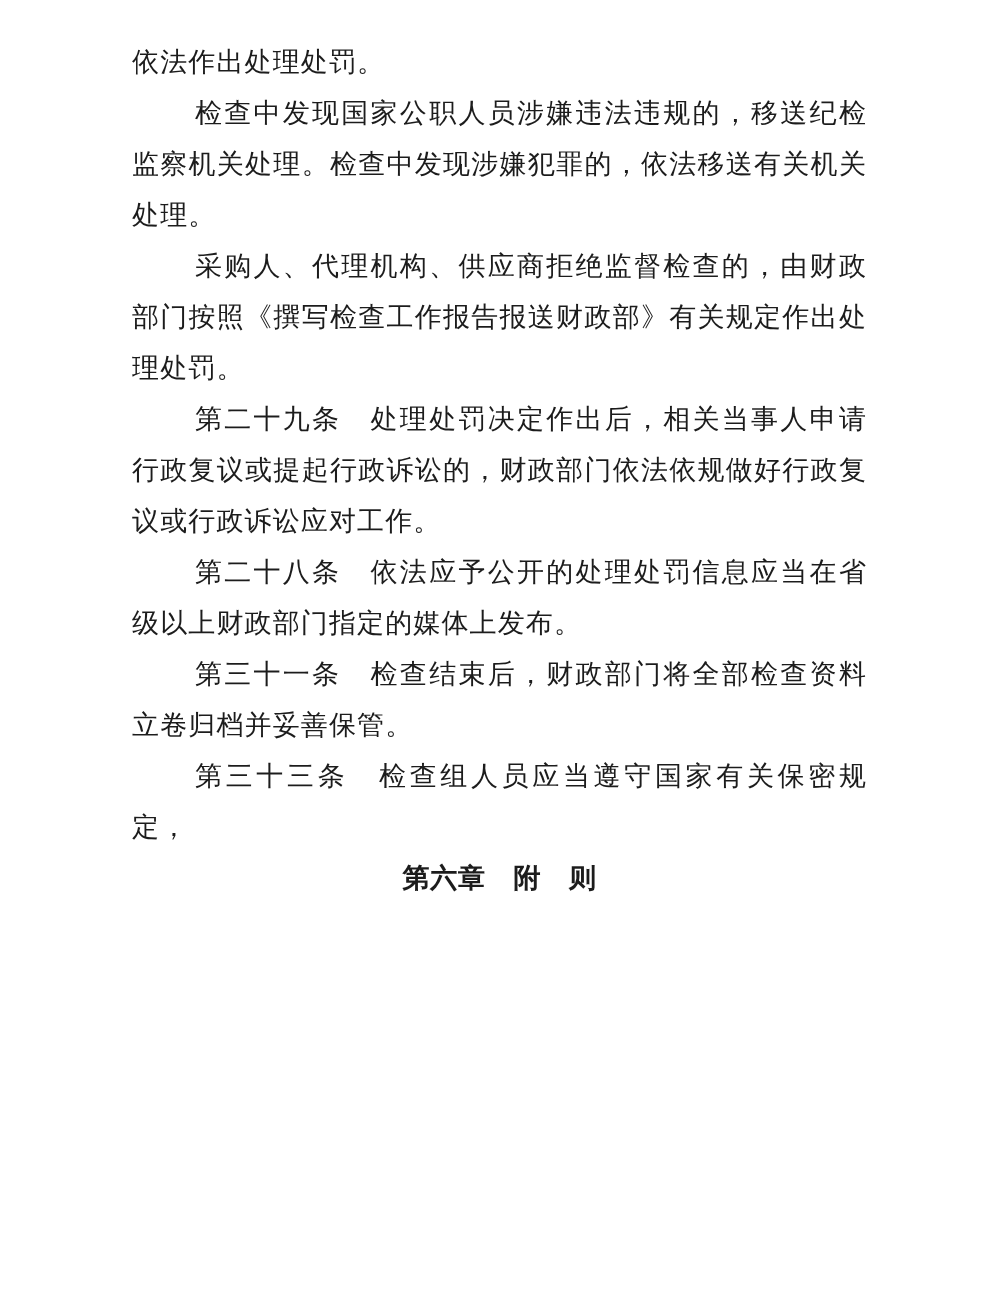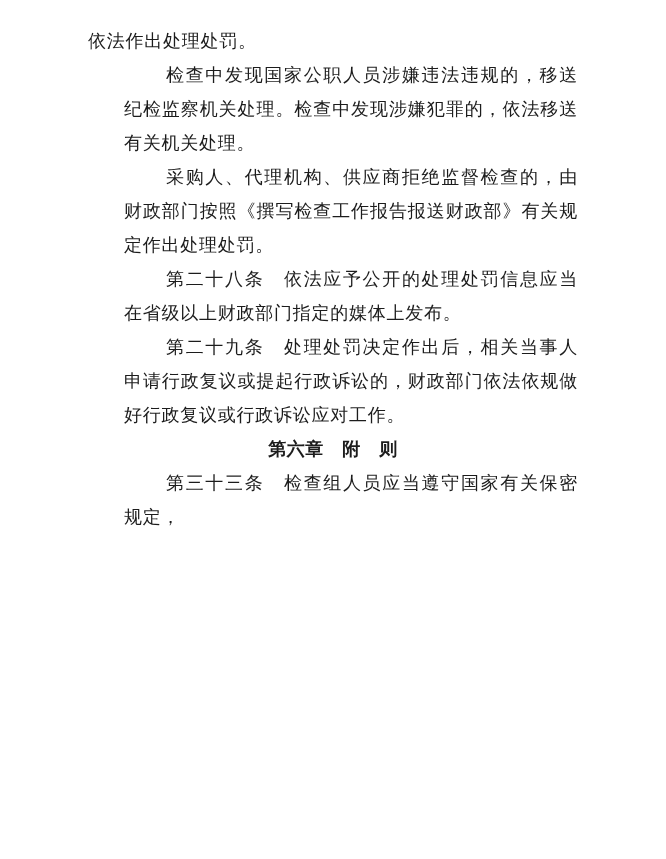--- a/index.html
+++ b/index.html
@@ -27,21 +27,20 @@
     font-size: 18px;
     line-height: 34px;
     letter-spacing: 0.75px;
     color: #1c1c1c;
     text-align: justify;
     text-justify: inter-character;
     word-break: break-all;
   }
   .para.indent {
     text-indent: 42px;
-    margin-left: 36px;
   }
   .para.chapter-heading {
     font-weight: 700;
     text-align: center;
     text-indent: 0;
     letter-spacing: 0.5px;
   }
   .pageno {
     position: absolute;
     left: 0;
@@ -55,19 +54,20 @@
   }
 </style>
 </head>
 <body>
 
 <div class="page">
   <div class="textblock">
       <p class="para">依法作出处理处罚。</p>
       <p class="para indent">检查中发现国家公职人员涉嫌违法违规的，移送纪检监察机关处理。检查中发现涉嫌犯罪的，依法移送有关机关处理。</p>
       <p class="para indent">采购人、代理机构、供应商拒绝监督检查的，由财政部门按照《撰写检查工作报告报送财政部》有关规定作出处理处罚。</p>
+      <p class="para indent">第二十九条　处理处罚决定作出后，相关当事人申请行政复议或提起行政诉讼的，财政部门依法依规做好行政复议或行政诉讼应对工作。</p>
       <p class="para indent">第二十八条　依法应予公开的处理处罚信息应当在省级以上财政部门指定的媒体上发布。</p>
-      <p class="para indent">第二十九条　处理处罚决定作出后，相关当事人申请行政复议或提起行政诉讼的，财政部门依法依规做好行政复议或行政诉讼应对工作。</p>
+      <p class="para indent">第三十一条　检查结束后，财政部门将全部检查资料立卷归档并妥善保管。</p>
+      <p class="para indent">第三十三条　检查组人员应当遵守国家有关保密规定，</p>
       <p class="para chapter-heading">第六章　附　则</p>
-      <p class="para indent">第三十三条　检查组人员应当遵守国家有关保密规定，</p>
     </div>
   <div class="pageno">8</div>
 </div>
 
 </body></html>

